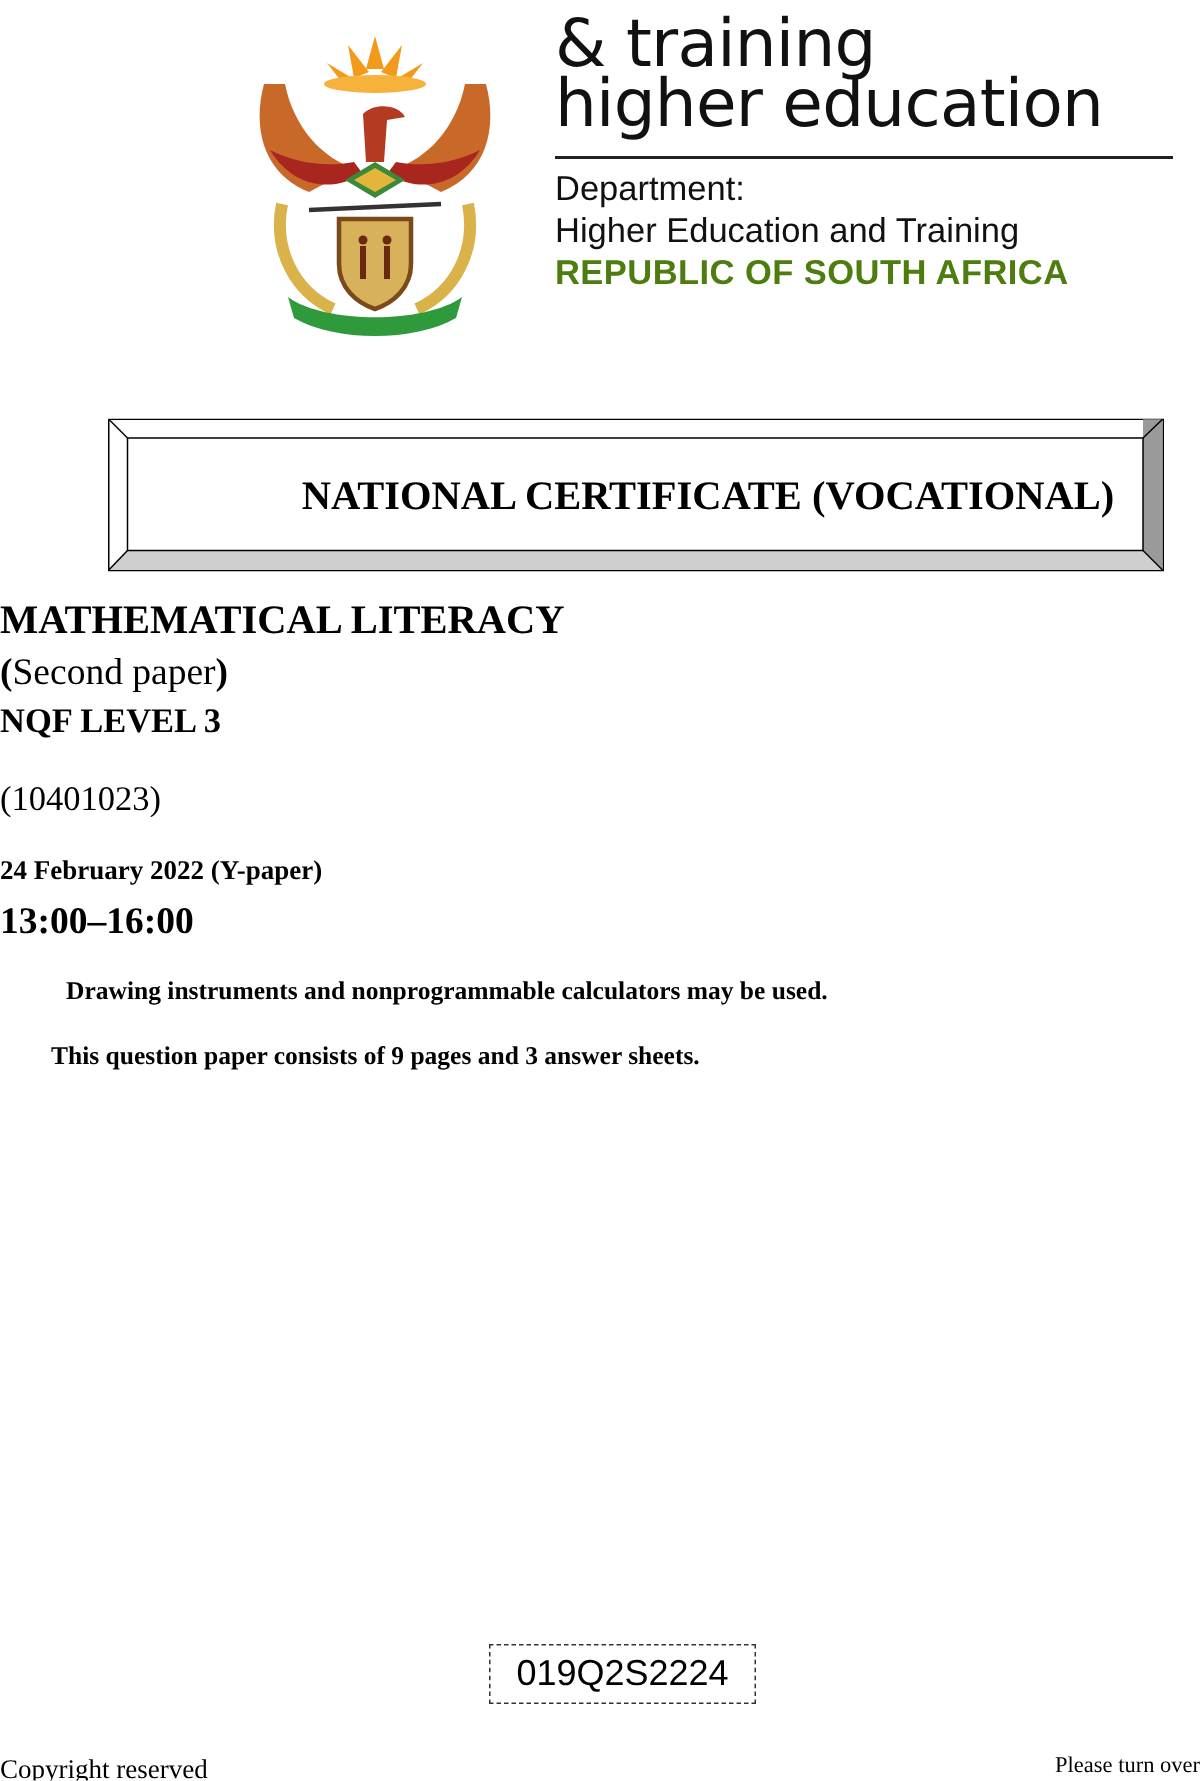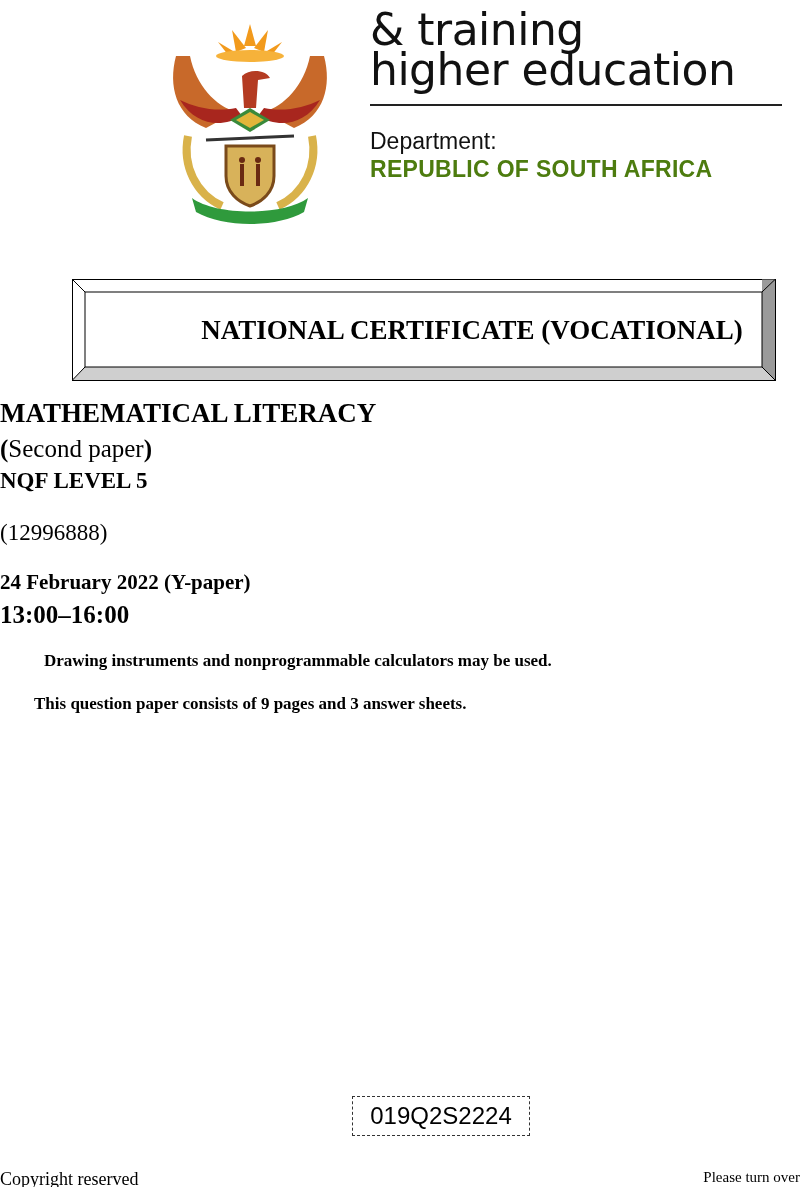--- a/index.html
+++ b/index.html
@@ -1,35 +1,35 @@
 <!DOCTYPE html>
 <html><head>
 <meta charset="utf-8">
 <style>
   html, body { margin:0; padding:0; background:#ffffff; }
   body { width:800px; height:1187px; position:relative; overflow:hidden; font-family:"Liberation Serif", serif; color:#000; }
   .crest { position:absolute; left:166px; top:16px; width:168px; height:208px; }
   .brand { position:absolute; left:370px; top:10px; width:420px; }
   .brand .big { font-family:"DejaVu Sans", sans-serif; font-size:44px; line-height:40px; letter-spacing:-0.5px; color:#111; }
   .brand .line { height:2px; background:#222; width:412px; margin-top:14px; }
-  .brand .dept { font-family:"Liberation Sans", sans-serif; font-size:23px; line-height:28px; margin-top:21px; color:#111; }
+  .brand .dept { font-family:"Liberation Sans", sans-serif; font-size:23px; line-height:28px; margin-top:5px; color:#111; }
   .brand .rsa { font-family:"Liberation Sans", sans-serif; font-weight:bold; font-size:23px; line-height:28px; color:#4d7c0f; letter-spacing:0.3px; }
   .framebox { position:absolute; left:72px; top:279px; width:800px; height:102px; }
   .framebox .title { position:absolute; left:0; right:0; top:36px; text-align:center; font-weight:bold; font-size:27px; }
   .center { position:absolute; left:0; width:800px; }
   .subject { top:398px; font-weight:bold; font-size:27px; }
   .paper { top:435px; font-size:25px; }
   .paper b { font-weight:bold; }
   .nqf { top:468px; font-weight:bold; font-size:23px; }
   .code { top:520px; font-size:23px; }
-  .date { top:570px; font-weight:bold; font-size:21px; }
+  .date { top:570px; font-weight:bold; font-size:18px; }
   .time { top:601px; font-weight:bold; font-size:25px; }
   .note1 { top:651px; font-weight:bold; font-size:17px;padding-left:44px; }
   .note2 { top:694px; font-weight:bold; font-size:17px;padding-left:34px; }
-  .idbox { position:absolute; left:326px; top:1096px; width:176px; height:38px; border:1.5px dashed #333; border-style:dashed; display:flex; align-items:center; justify-content:center; font-family:"Liberation Sans", sans-serif; font-size:24px;margin-left:26px; }
+  .idbox { position:absolute; left:326px; top:1096px; width:176px; height:38px; border:1.5px dashed #333; border-style:dashed; display:flex; align-items:center; justify-content:center; font-family:"Liberation Sans", sans-serif; font-size:24px; }
   .footer-left { position:absolute; left:0; top:1169px; font-size:18px; }
   .footer-right { position:absolute; right:0; top:1169px; font-size:15px; }
 </style>
 </head>
 <body>
 
 <svg class="crest" viewBox="0 0 168 208">
 
   <g fill="#f29a1c">
     <polygon points="84,8 90,30 78,30"></polygon>
@@ -62,41 +62,42 @@
   <rect x="90" y="148" width="4" height="22" fill="#6a2a12"></rect>
 
   <path d="M26,182 C50,200 118,200 142,182 L138,196 C110,212 58,212 30,196 Z" fill="#2f9a3c"></path>
 </svg>
 
 <div class="brand">
   <div class="big">&amp; training</div>
   <div class="big">higher education</div>
   <div class="line"></div>
   <div class="dept">Department:</div>
+  <div class="dept" style="margin-top:0">Higher Education and Training</div>
   <div class="rsa">REPUBLIC OF SOUTH AFRICA</div>
 </div>
 
 <div class="framebox">
   <svg width="704" height="102" viewBox="0 0 704 102" style="position:absolute;left:0;top:0">
     <rect x="0.5" y="0.5" width="703" height="101" fill="#ffffff" stroke="#000"></rect>
     <polygon points="690,0.5 703,0.5 703,101 690,88" fill="#9a9a9a"></polygon>
     <polygon points="0.5,101 703,101 690,88 13,88" fill="#cfcfcf"></polygon>
     <rect x="13" y="13" width="677" height="75" fill="#ffffff" stroke="#000"></rect>
     <line x1="0.5" y1="0.5" x2="13" y2="13" stroke="#000"></line>
     <line x1="703" y1="0.5" x2="690" y2="13" stroke="#000"></line>
     <line x1="0.5" y1="101" x2="13" y2="88" stroke="#000"></line>
     <line x1="703" y1="101" x2="690" y2="88" stroke="#000"></line>
   </svg>
   <div class="title">NATIONAL CERTIFICATE (VOCATIONAL)</div>
 </div>
 
 <div class="center subject">MATHEMATICAL LITERACY</div>
 <div class="center paper"><b>(</b><span>Second paper</span><b>)</b></div>
-<div class="center nqf">NQF LEVEL 5</div>
-<div class="center code">(12996888)</div>
+<div class="center nqf">NQF LEVEL 3</div>
+<div class="center code">(10401023)</div>
 <div class="center date">24 February 2022 (Y-paper)</div>
 <div class="center time">13:00–16:00</div>
 <div class="center note1">Drawing instruments and nonprogrammable calculators may be used.</div>
 <div class="center note2">This question paper consists of 9 pages and 3 answer sheets.</div>
 
 <div class="idbox">019Q2S2224</div>
 
 <div class="footer-left">Copyright reserved</div>
 <div class="footer-right">Please turn over</div>
 

